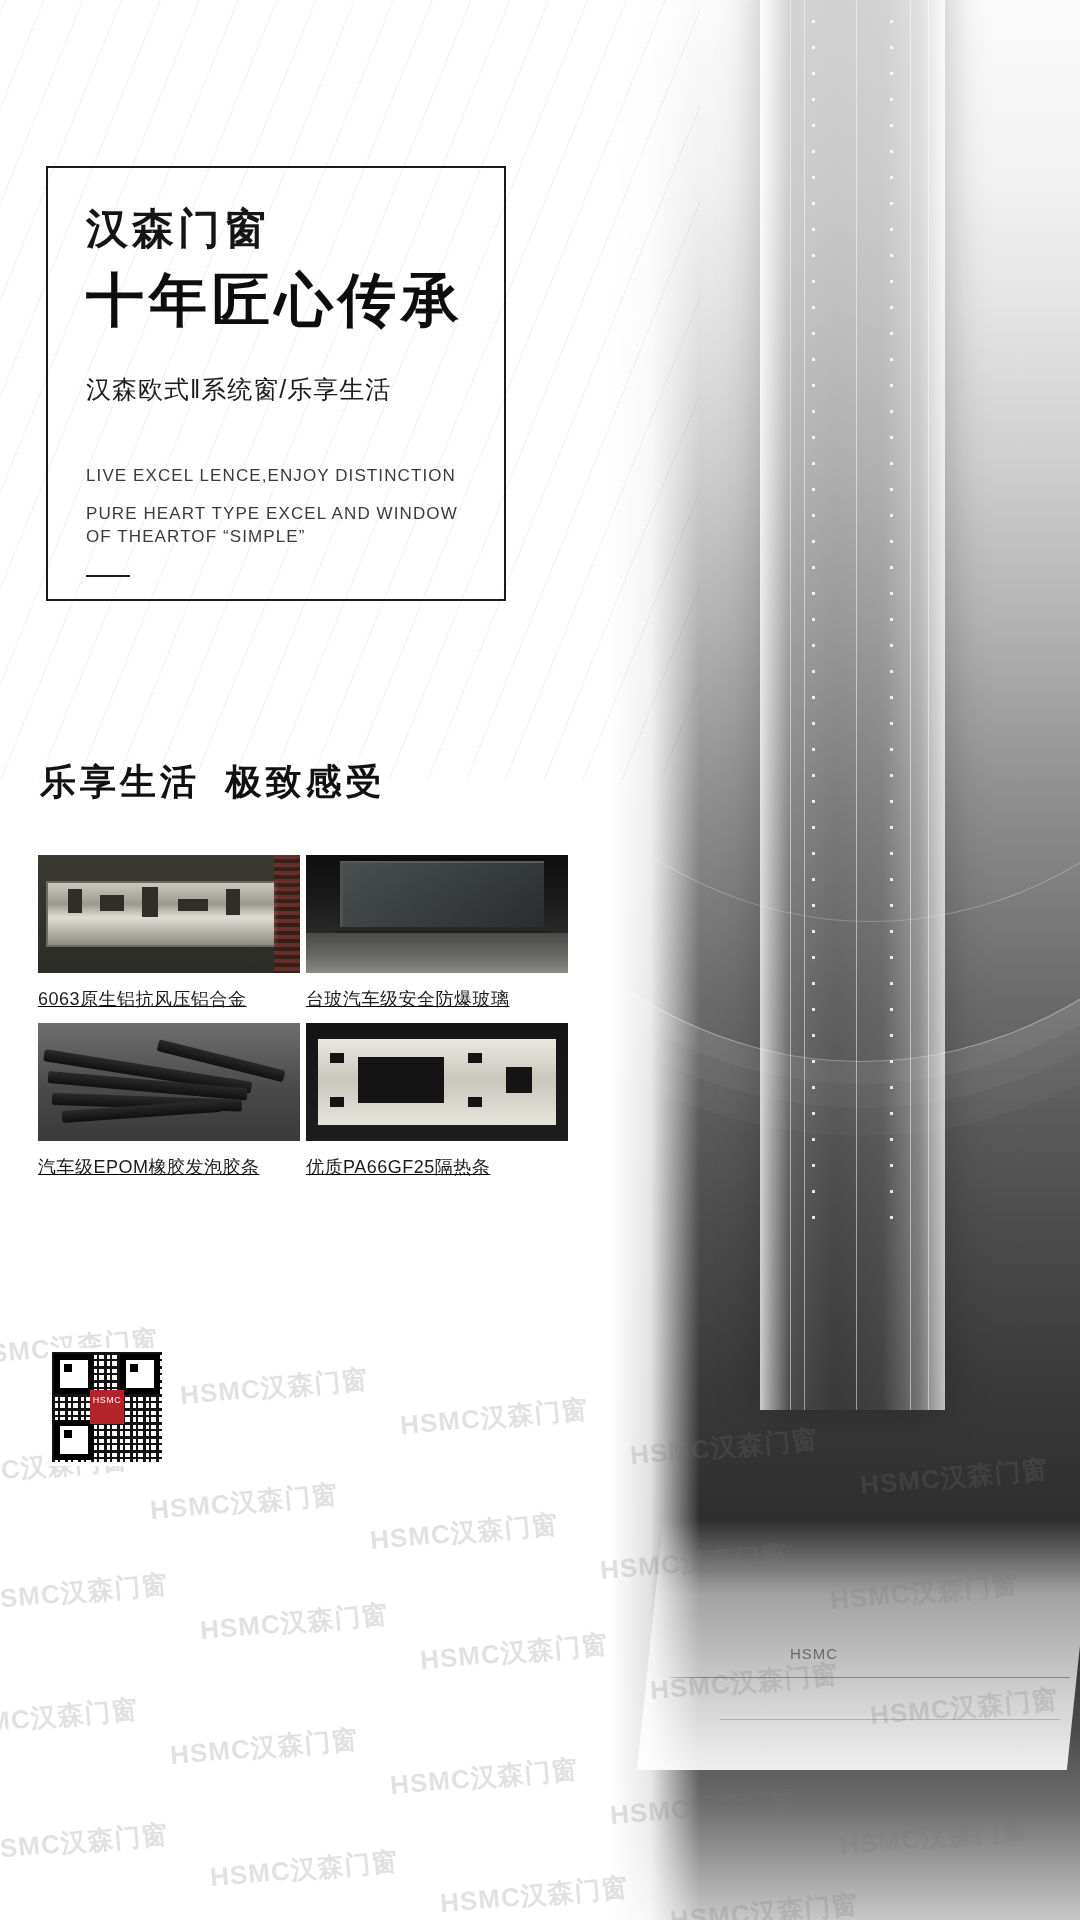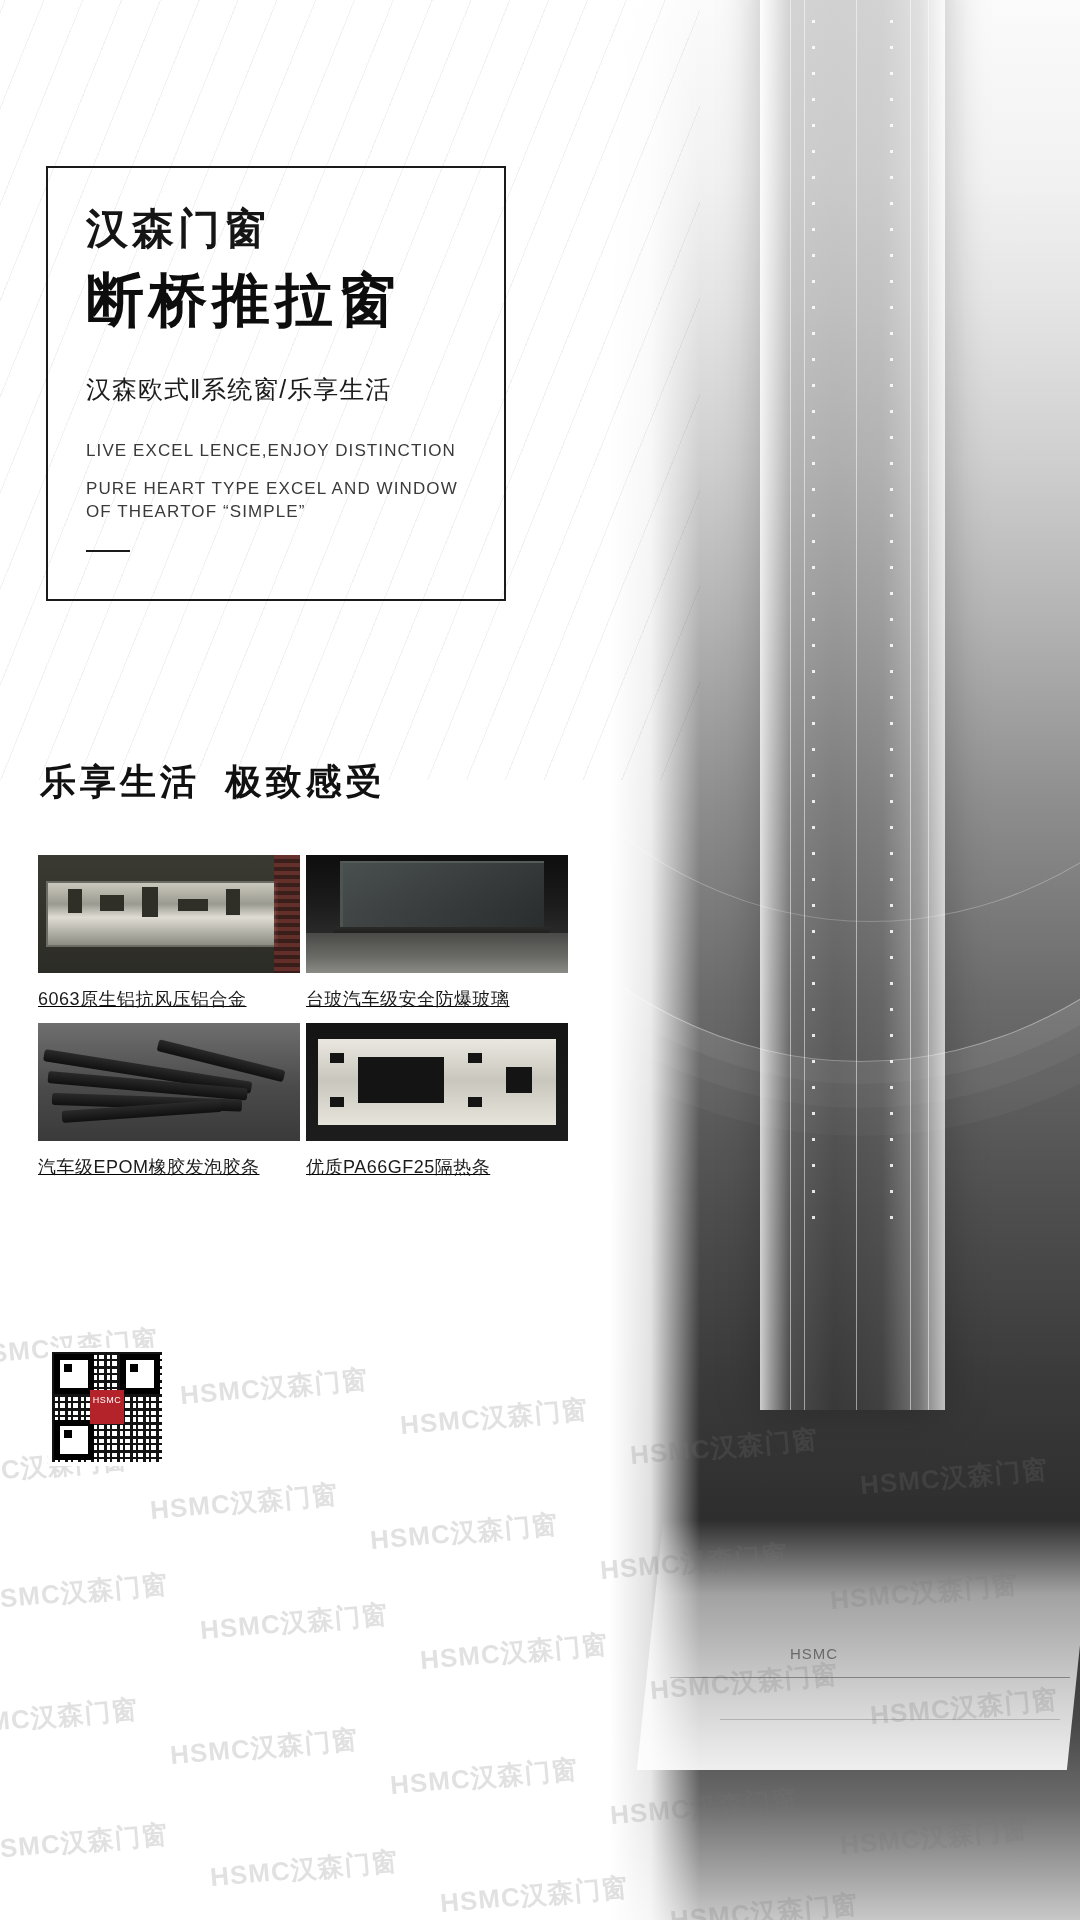--- a/index.html
+++ b/index.html
@@ -184,21 +184,21 @@
     white-space: nowrap;
   }
   .subline {
     font-size: 25px;
     color: #1c1c1c;
     letter-spacing: 1px;
     margin-top: 36px;
     white-space: nowrap;
   }
   .en-block {
-    margin-top: 31px;
+    margin-top: 56px;
   }
   .en1 {
     font-size: 17px;
     color: #3a3a3a;
     letter-spacing: 1.1px;
     line-height: 1.6;
     white-space: nowrap;
   }
   .en2 {
     font-size: 17px;
@@ -419,21 +419,21 @@
     <div class="floor-line2"></div>
     <div class="bg-fade-left"></div>
     <div class="bg-photo-label">HSMC</div>
   </div>
 
   <div class="hairlines"></div>
 
   <div class="hero">
     <div class="hero-inner">
       <div class="brand">汉森门窗</div>
-      <div class="headline">断桥推拉窗</div>
+      <div class="headline">十年匠心传承</div>
       <div class="subline">汉森欧式‖系统窗/乐享生活</div>
       <div class="en-block">
         <div class="en1">LIVE EXCEL LENCE,ENJOY DISTINCTION</div>
         <div class="en2">PURE HEART TYPE EXCEL AND WINDOW  OF THEARTOF “SIMPLE”</div>
       </div>
       <div class="rule"></div>
     </div>
   </div>
 
   <div class="section-title">乐享生活  极致感受</div>

